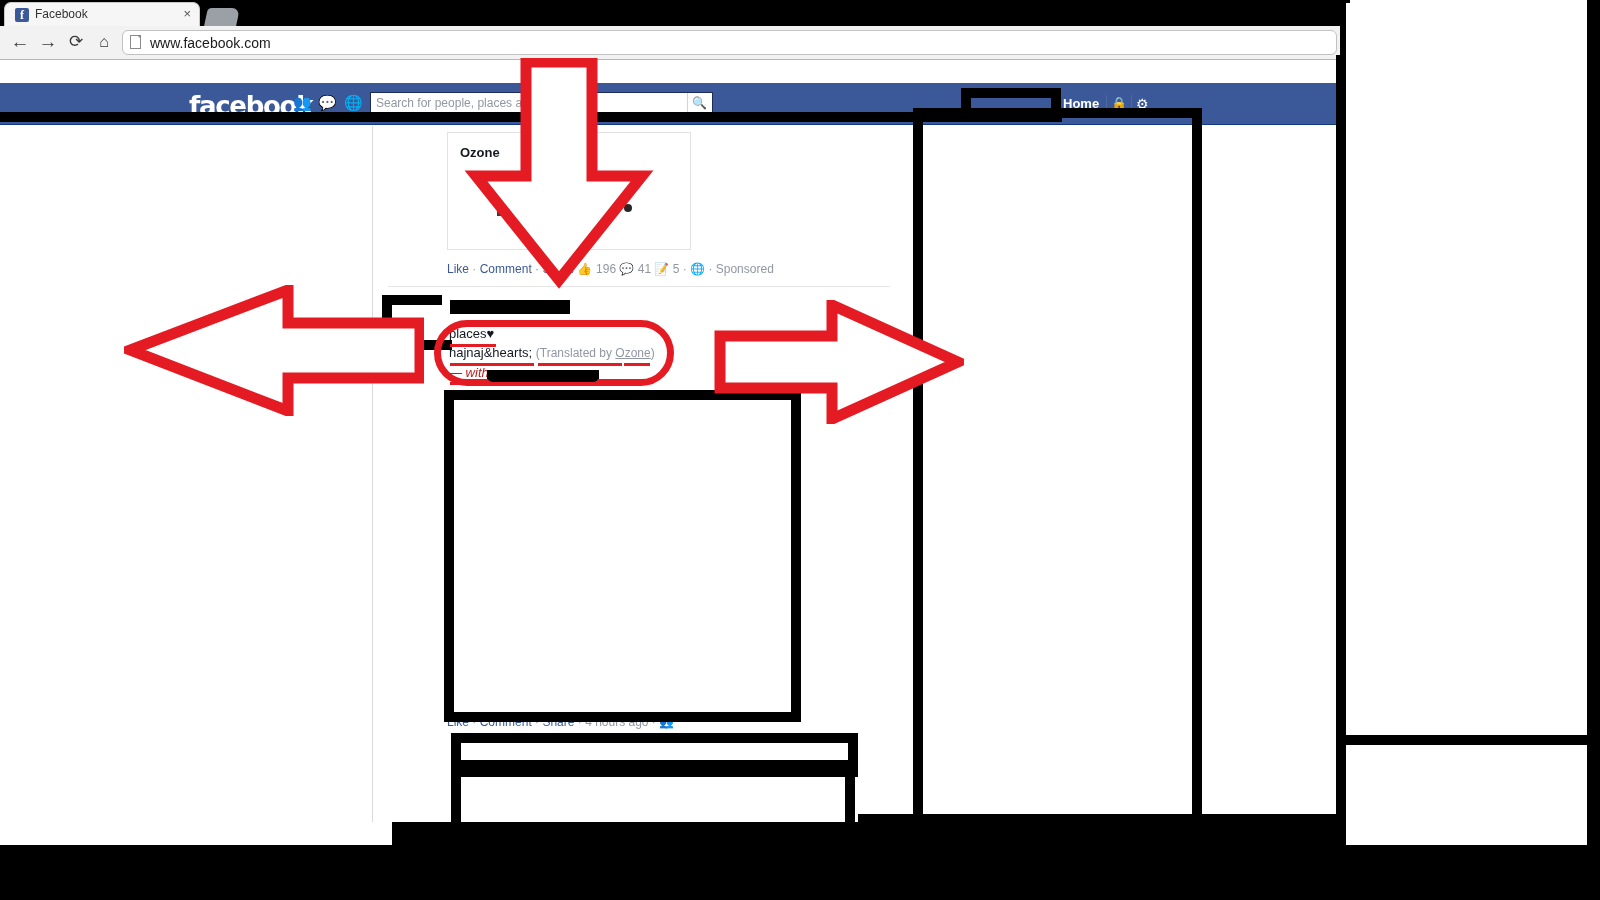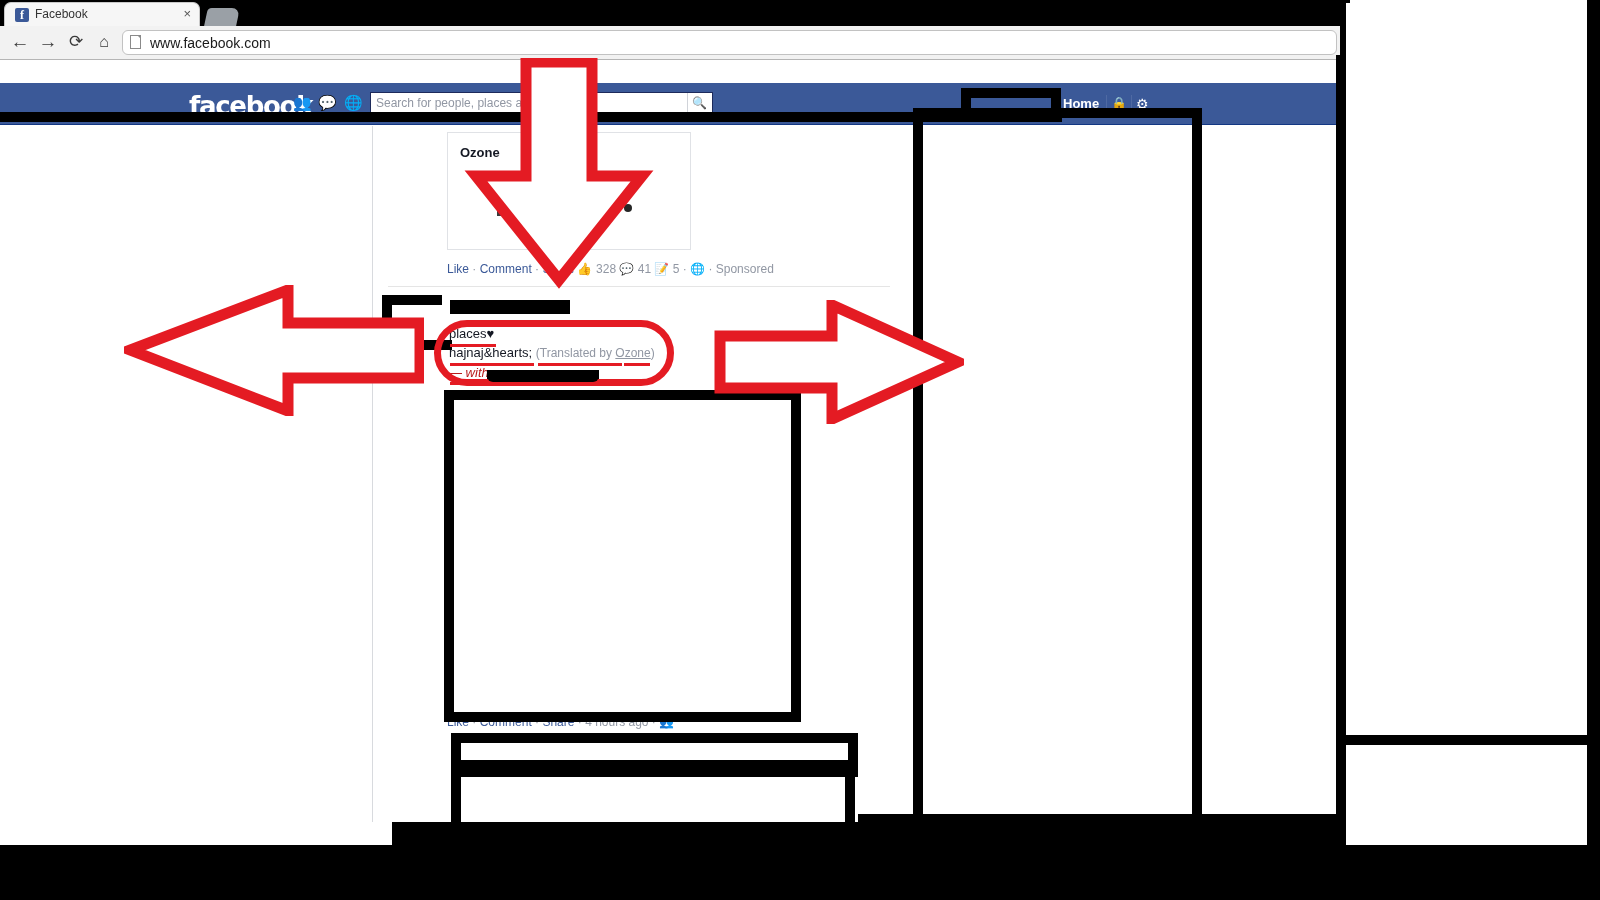--- a/index.html
+++ b/index.html
@@ -400,21 +400,21 @@
       <div id="sponsored-dot"></div>
       <div id="sponsored-dot2"></div>
     </div>
     <div id="sponsored-actions">
       <a href="#">Like</a>
       <span>·</span>
       <a href="#">Comment</a>
       <span>·</span>
       <a href="#">Share</a>
       <span class="counter-icon">👍</span>
-      <span>328</span>
+      <span>196</span>
       <span class="counter-icon">💬</span>
       <span>41</span>
       <span class="counter-icon">📝</span>
       <span>5</span>
       <span>·</span>
       <span class="counter-icon">🌐</span>
       <span>·</span>
       <span>Sponsored</span>
     </div>
   </div>

